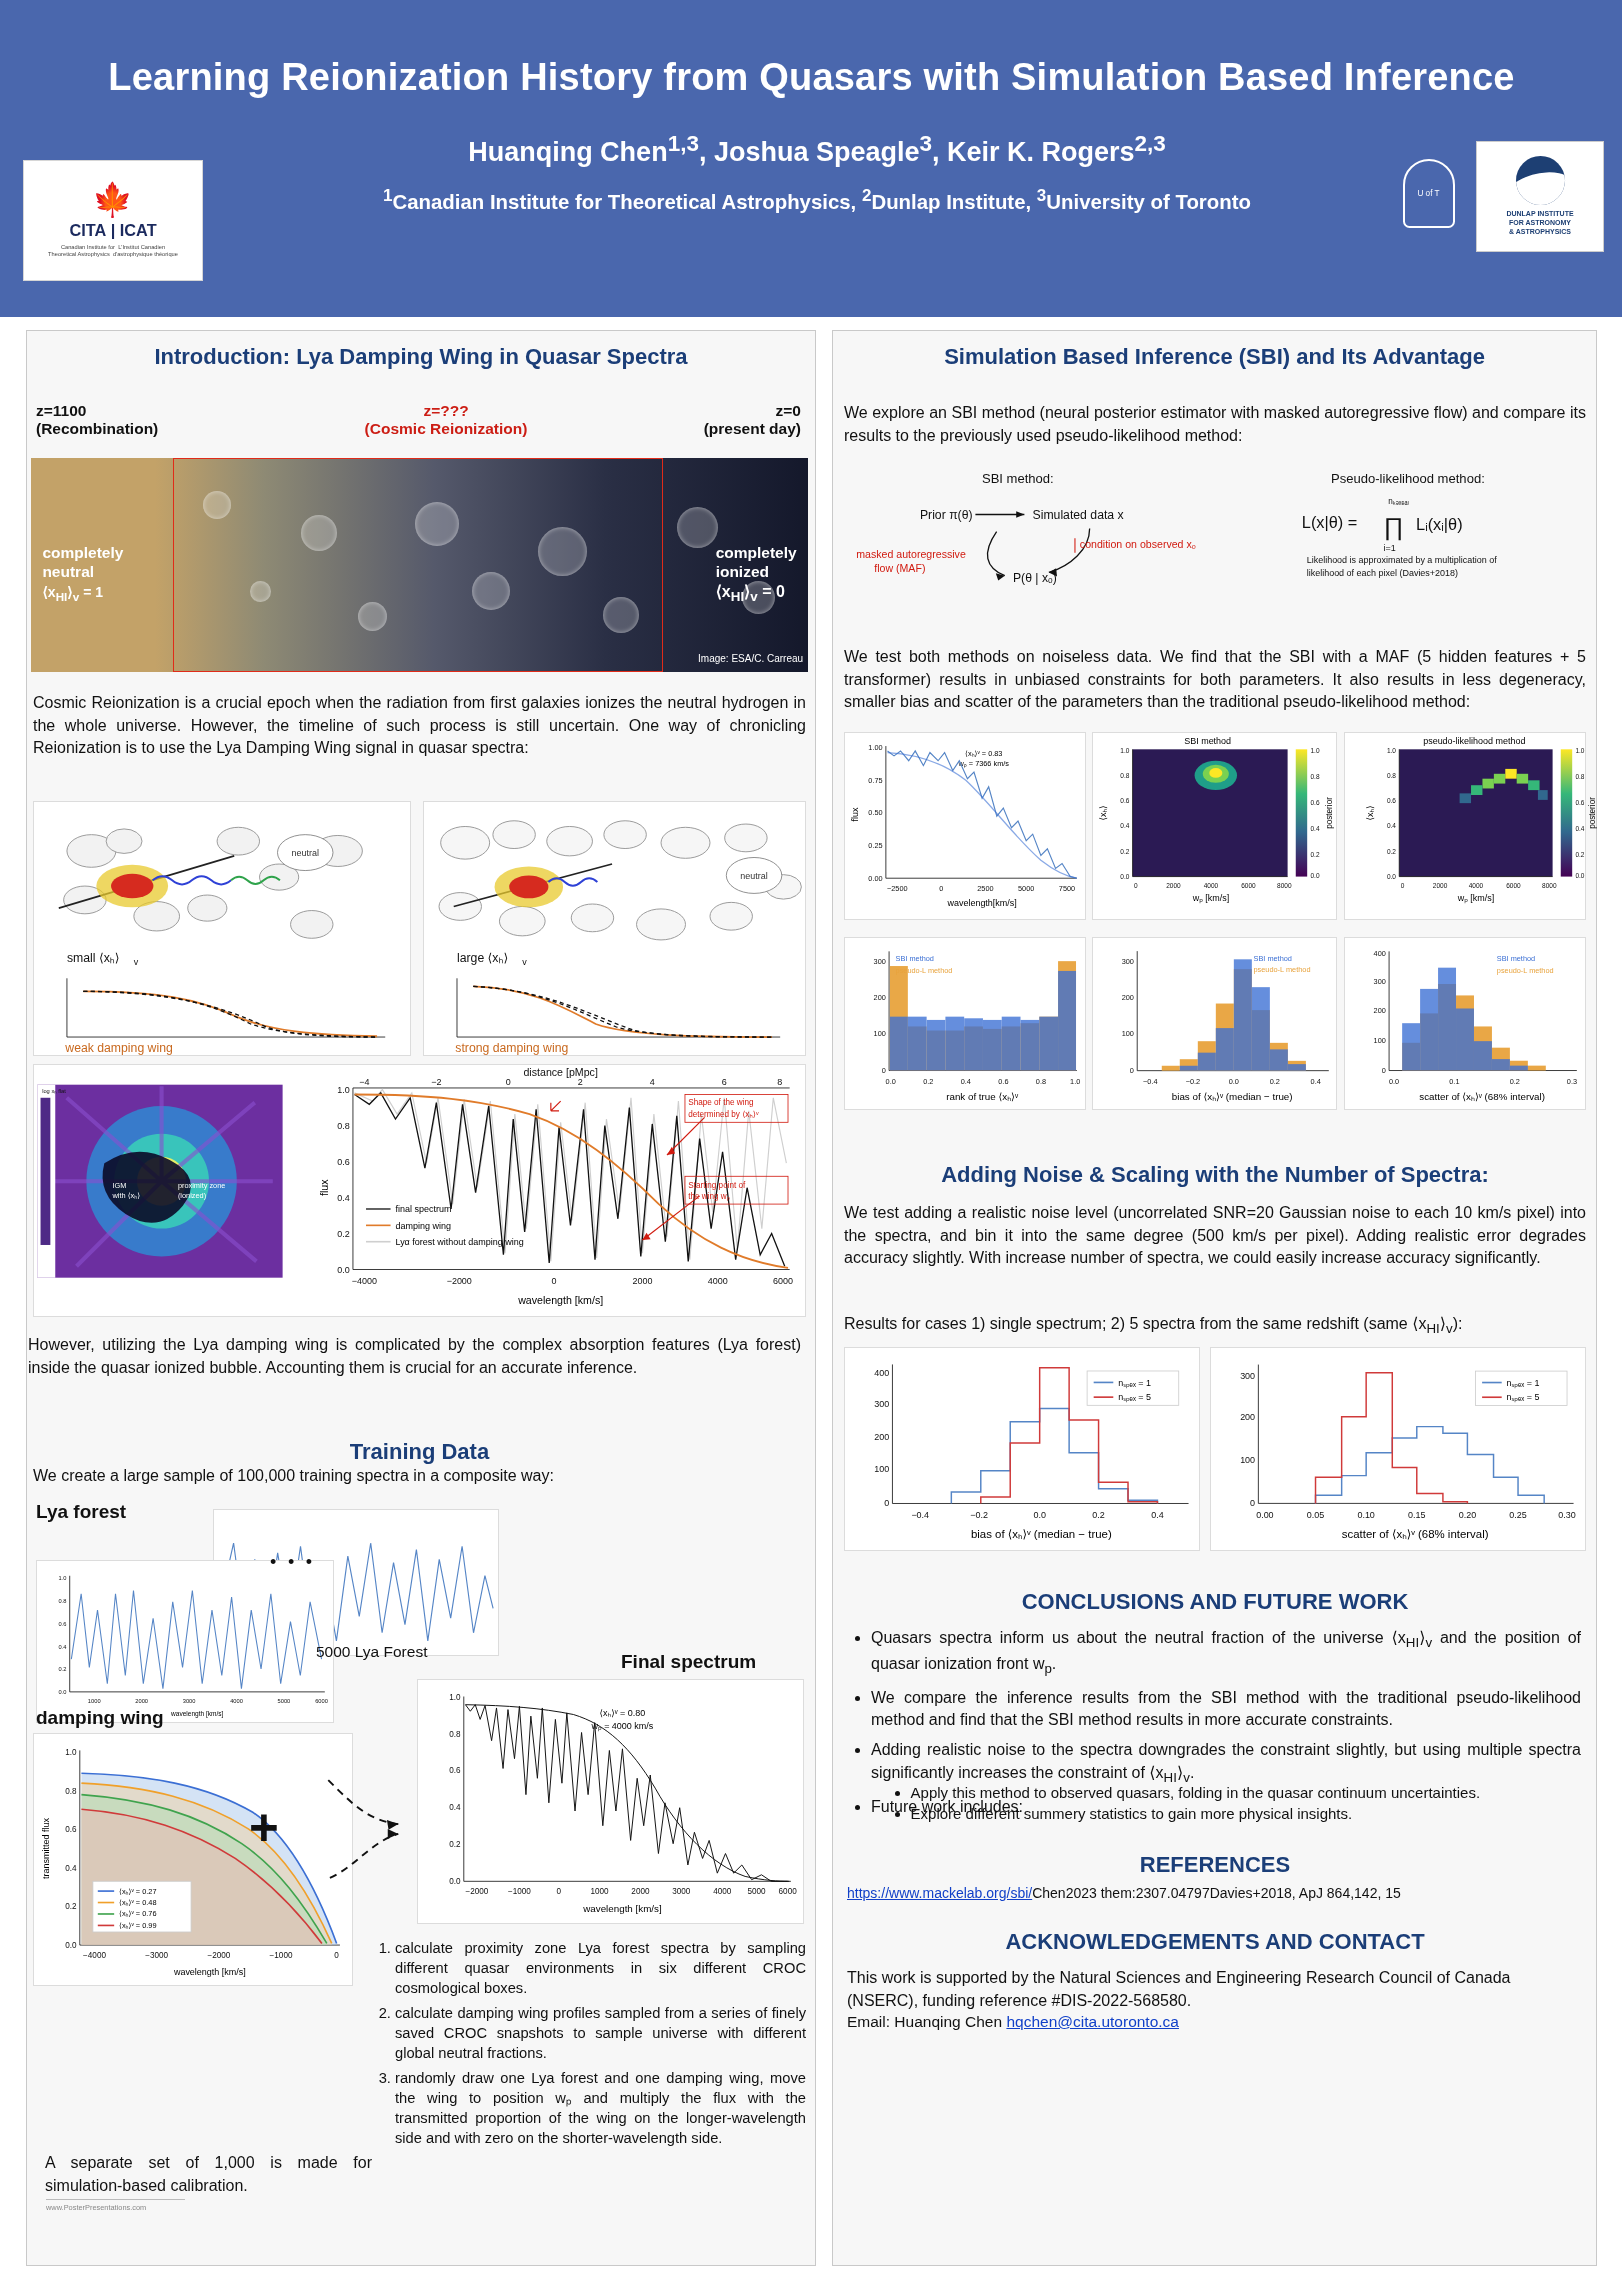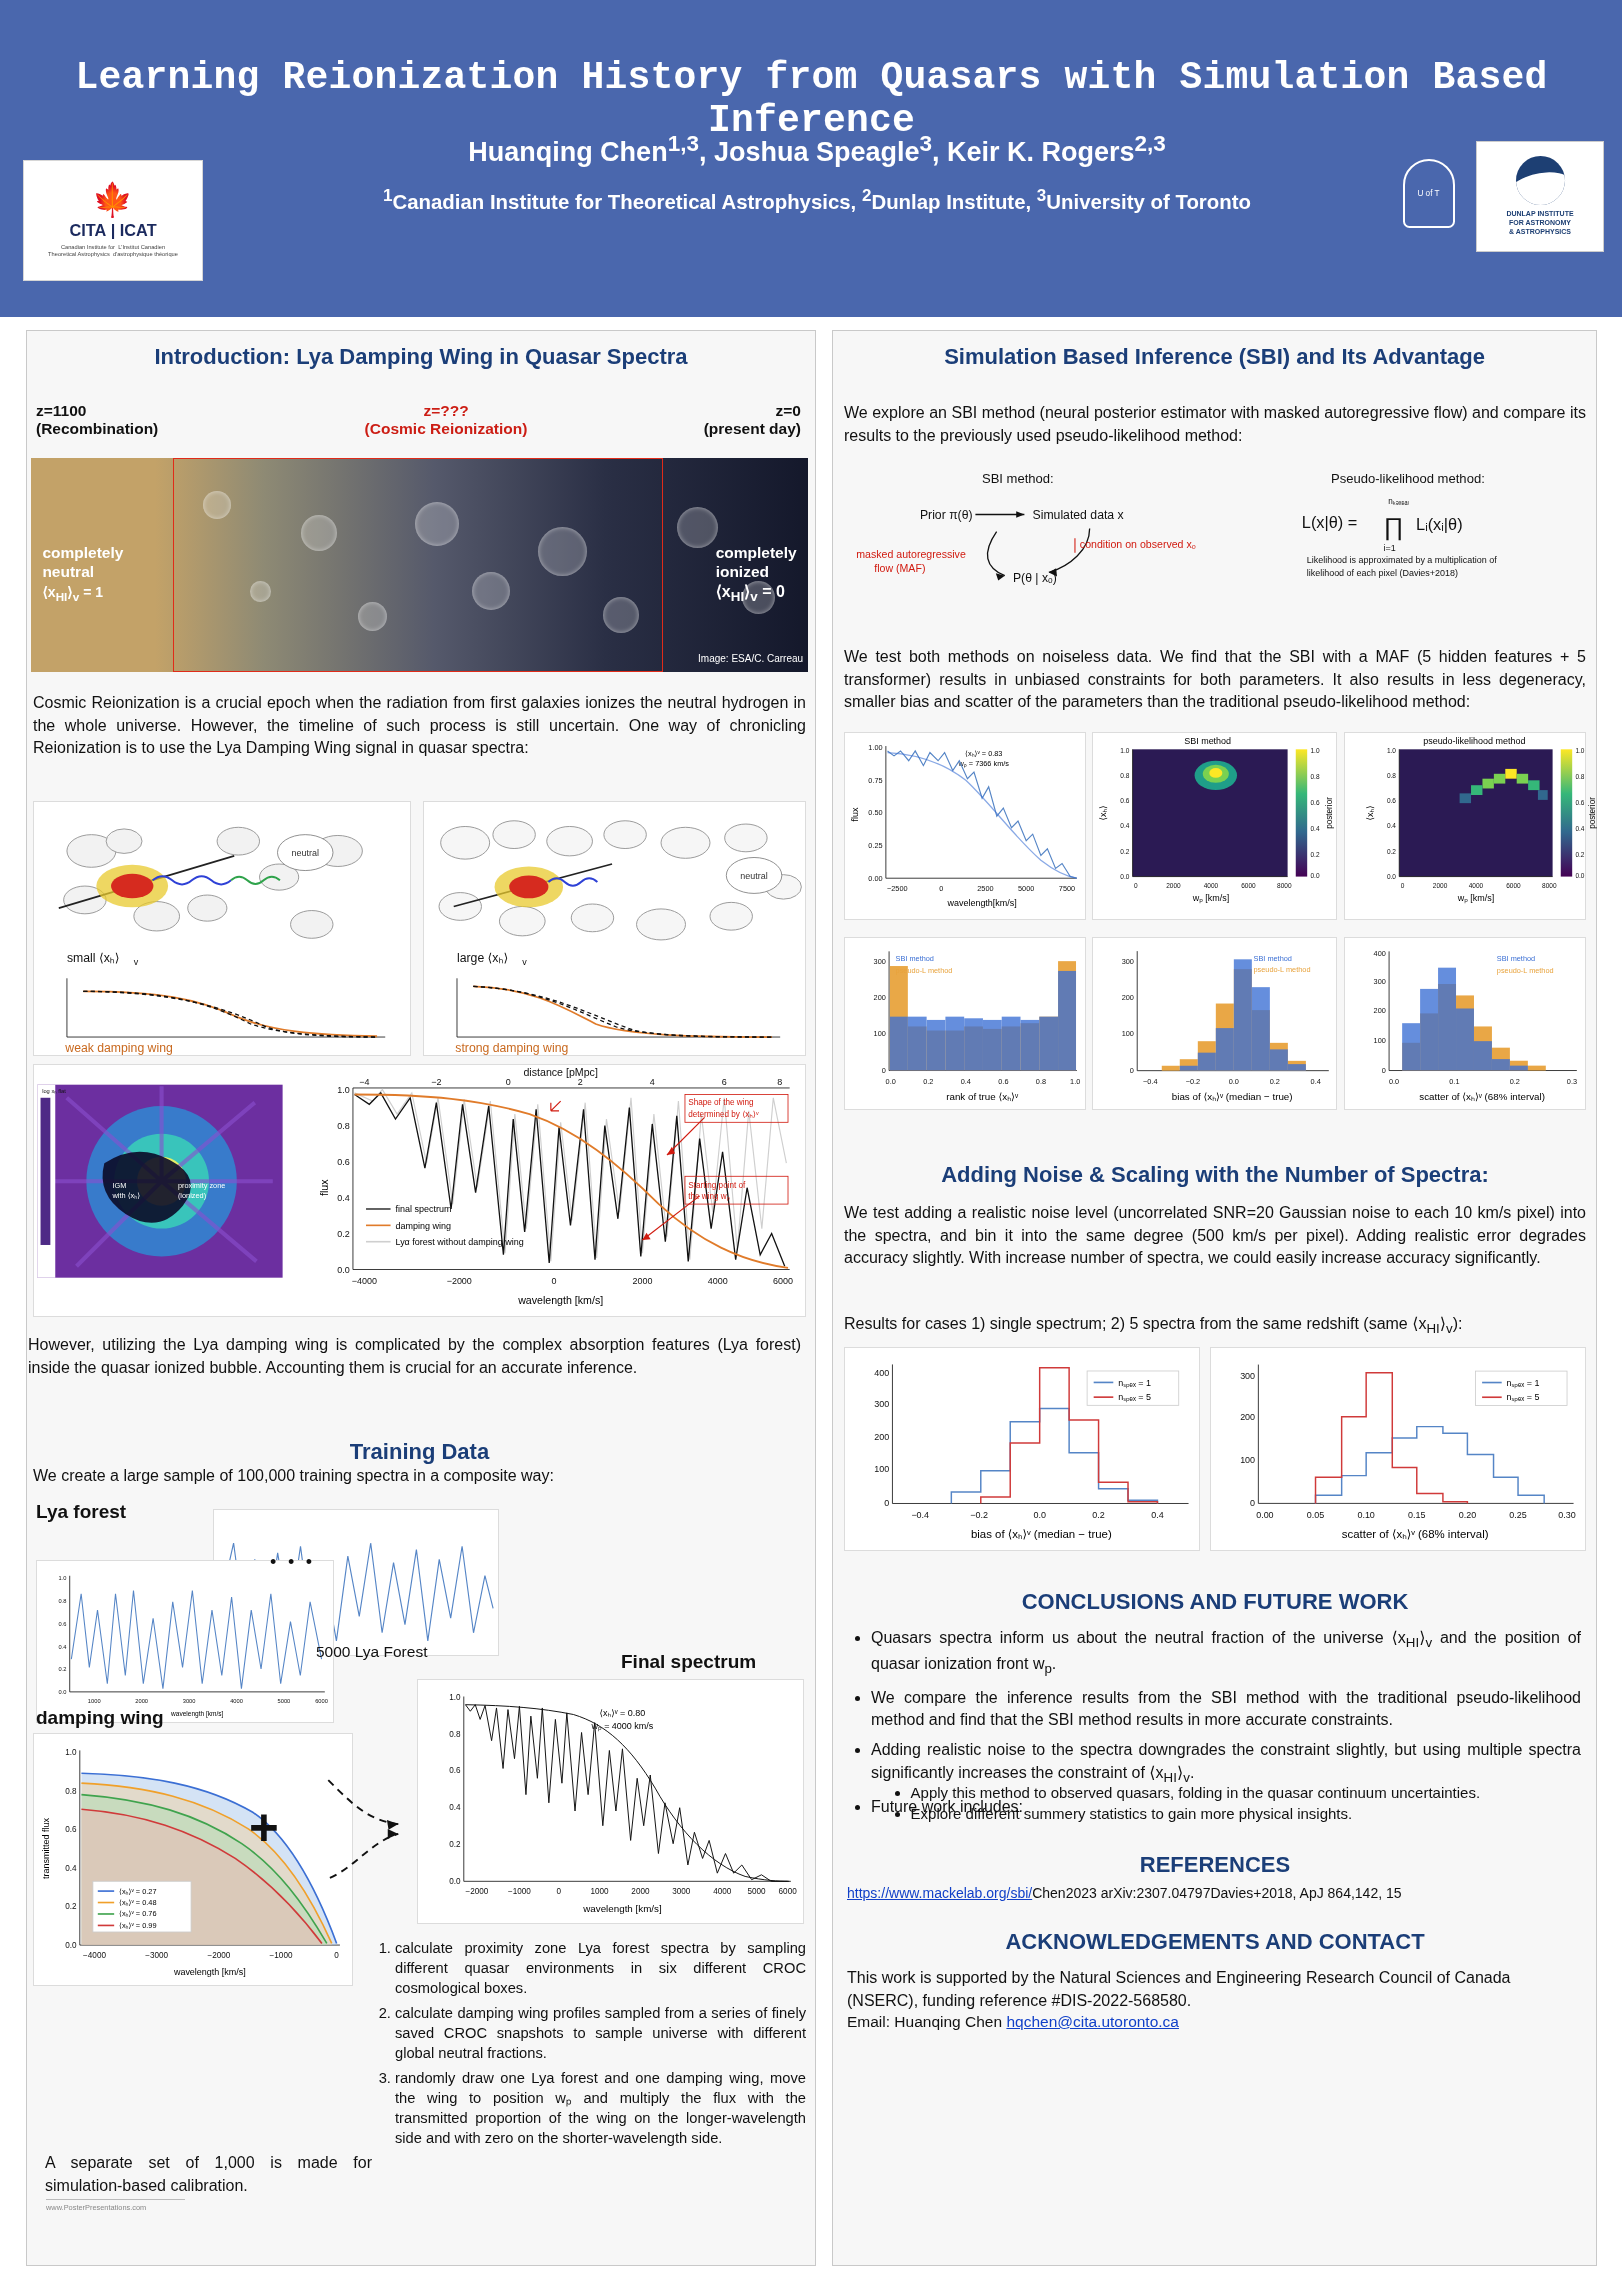--- a/index.html
+++ b/index.html
@@ -13,21 +13,21 @@
     overflow:hidden;
   }
   
   .header {
     position:absolute; left:0; top:0; width:1623px; height:317px;
     background:#4a67ad;
     color:#fff;
   }
   .header-title {
     position:absolute; left:49px; top:56px; width:1525px;
-    text-align:center; font-size:38px; font-weight:bold; letter-spacing:0.2px;font-family:Liberation Mono, monospace;
+    text-align:center; font-size:38px; font-weight:bold; letter-spacing:0.2px;
   }
   .header-authors {
     position:absolute; left:245px; top:131px; width:1144px;
     text-align:center; font-size:27px; font-weight:bold;
   }
   .header-affil {
     position:absolute; left:245px; top:186px; width:1144px;
     text-align:center; font-size:20.4px; font-weight:bold;
   }
   .logo-cita {
@@ -829,21 +829,21 @@
 </ul>
 <ul class="sub" style="position:absolute; left:891px; top:1779px; width:679px;">
   <li>Apply this method to observed quasars, folding in the quasar continuum uncertainties.</li>
   <li>Explore different summery statistics to gain more physical insights.</li>
 </ul>
 
 <div class="sec-title" style="position:absolute; left:844px; top:1839px; width:742px;">REFERENCES</div>
 
 <div style="position:absolute; left:847px; top:1885px; width:739px; display:flex; justify-content:flex-start; font-size:14px;">
   <a href="#">https://www.mackelab.org/sbi/</a>
-  <span>Chen2023 arXiv:2307.04797</span>
+  <span>Chen2023 them:2307.04797</span>
   <span>Davies+2018, ApJ 864,142, 15</span>
 </div>
 
 <div class="sec-title" style="position:absolute; left:844px; top:1916px; width:742px;">ACKNOWLEDGEMENTS AND CONTACT</div>
 
 <div class="body-text" style="position:absolute; left:847px; top:1967px; width:736px; text-align:left;">This work is supported by the Natural Sciences and Engineering Research Council of Canada (NSERC), funding reference #DIS-2022-568580.</div>
 
 <div style="position:absolute; left:847px; top:2013px; font-size:15.5px;">
   <span>Email: Huanqing Chen</span>
   <a href="#">hqchen@cita.utoronto.ca</a>

